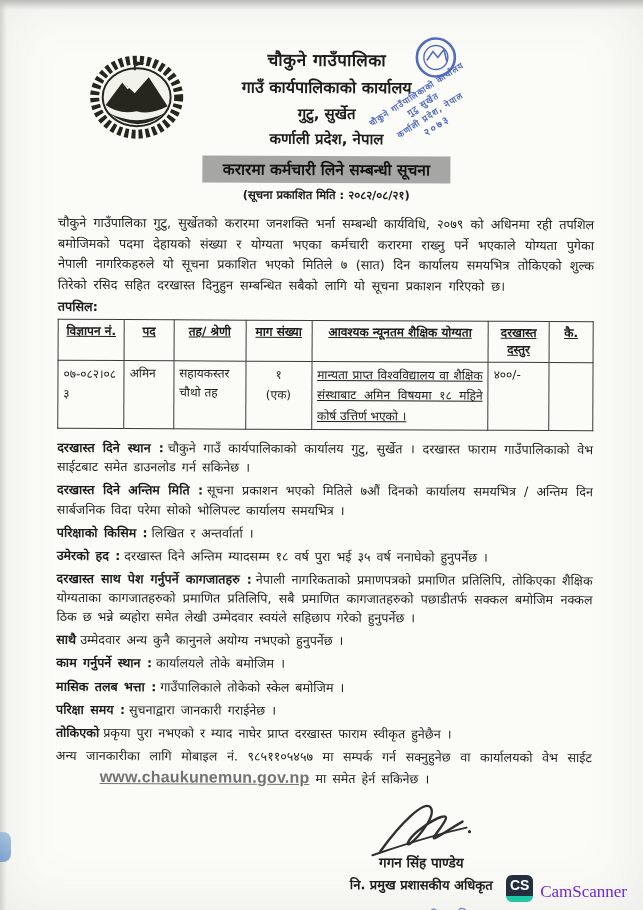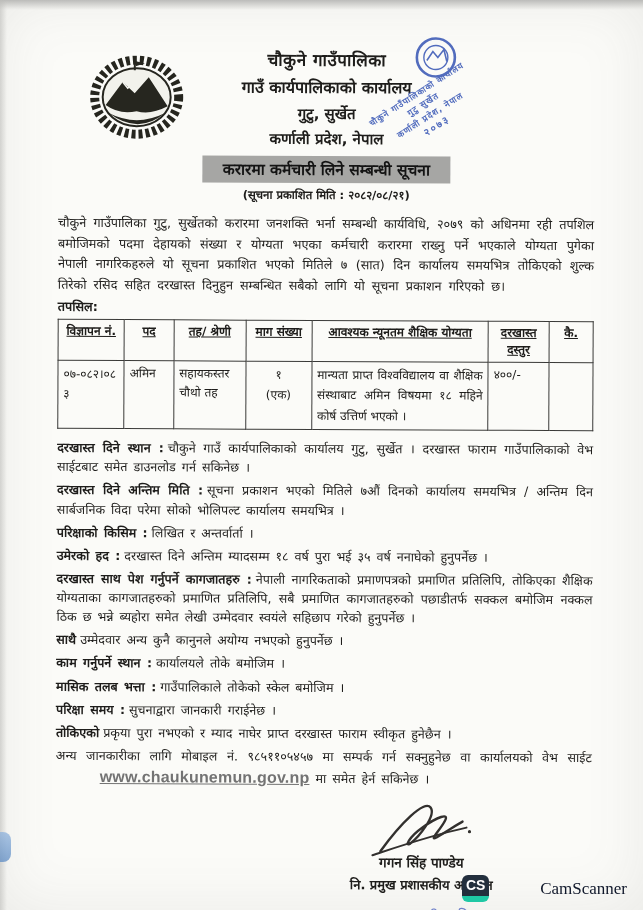--- a/index.html
+++ b/index.html
@@ -62,21 +62,21 @@
   table.vacancy th,table.vacancy td{
     border:1.4px solid #3a3a38;padding:3px 5px;vertical-align:top;
   }
   table.vacancy th{font-weight:bold;text-align:center;line-height:1.4;text-decoration:underline;}
   td.c-adno{width:12%;word-break:break-all;line-height:1.7;border-radius:14px;}
   th.c-post,td.c-post{width:9%;}
   th.c-level,td.c-level{width:13%;}
   th.c-count,td.c-count{width:12%;}
   td.c-count{text-align:center;white-space:pre-line;line-height:1.7;}
   th.c-qual,td.c-qual{width:32%;}
-  td.c-qual{text-align:justify;line-height:1.7;}
+  td.c-qual{text-align:justify;line-height:1.7;text-decoration:underline;}
   th.c-fee,td.c-fee{width:11%;}
   th.c-rem,td.c-rem{width:8%;}
   td{line-height:1.6;}
   
   .details{margin-top:9px;}
   .dline{font-size:12.6px;line-height:1.52;margin:4px 0;text-align:justify;word-spacing:2px;}
   .dline b{margin-right:4px;}
   .contact .link{
     color:#737373;font-weight:bold;text-decoration:underline;
     font-family:"Liberation Sans",sans-serif;font-size:16px;letter-spacing:.2px;margin-left:44px;
@@ -91,33 +91,33 @@
   .sig-stamp{
     font-size:10.5px;font-weight:bold;color:#5a6fc4;opacity:.85;
     margin-top:14px;transform:rotate(-1.5deg);letter-spacing:.5px;
   }
   
   .smudge{
     position:absolute;left:0;top:832px;width:11px;height:30px;
     background:linear-gradient(#8fb3dd,#5e8cc4);border-radius:0 8px 8px 0;opacity:.75;
   }
   .footer{
-    position:absolute;right:16px;bottom:8px;display:flex;align-items:center;gap:14px;
+    position:absolute;right:16px;bottom:8px;display:flex;align-items:flex-end;gap:7px;
   }
   .cs-icon{
     width:27px;height:27px;border-radius:6px;
     background:linear-gradient(#232f3d 76%,#1fc8a5 76%);
     display:flex;align-items:flex-start;justify-content:center;
   }
   .cs-icon span{
     color:#fff;font-weight:bold;font-size:14px;line-height:20px;
     font-family:"Liberation Sans",sans-serif;
   }
   .cs-brand{
-    font-family:"Liberation Serif",serif;font-size:17px;color:#0f172a;margin-left:37px;
+    font-family:"Liberation Serif",serif;font-size:17px;color:#6d28d9;
   }
 </style>
 </head>
 <body>
 
 <div class="scan">
   <div class="edge-top"></div>
   <div class="edge-left"></div>
 
   <div class="content">

